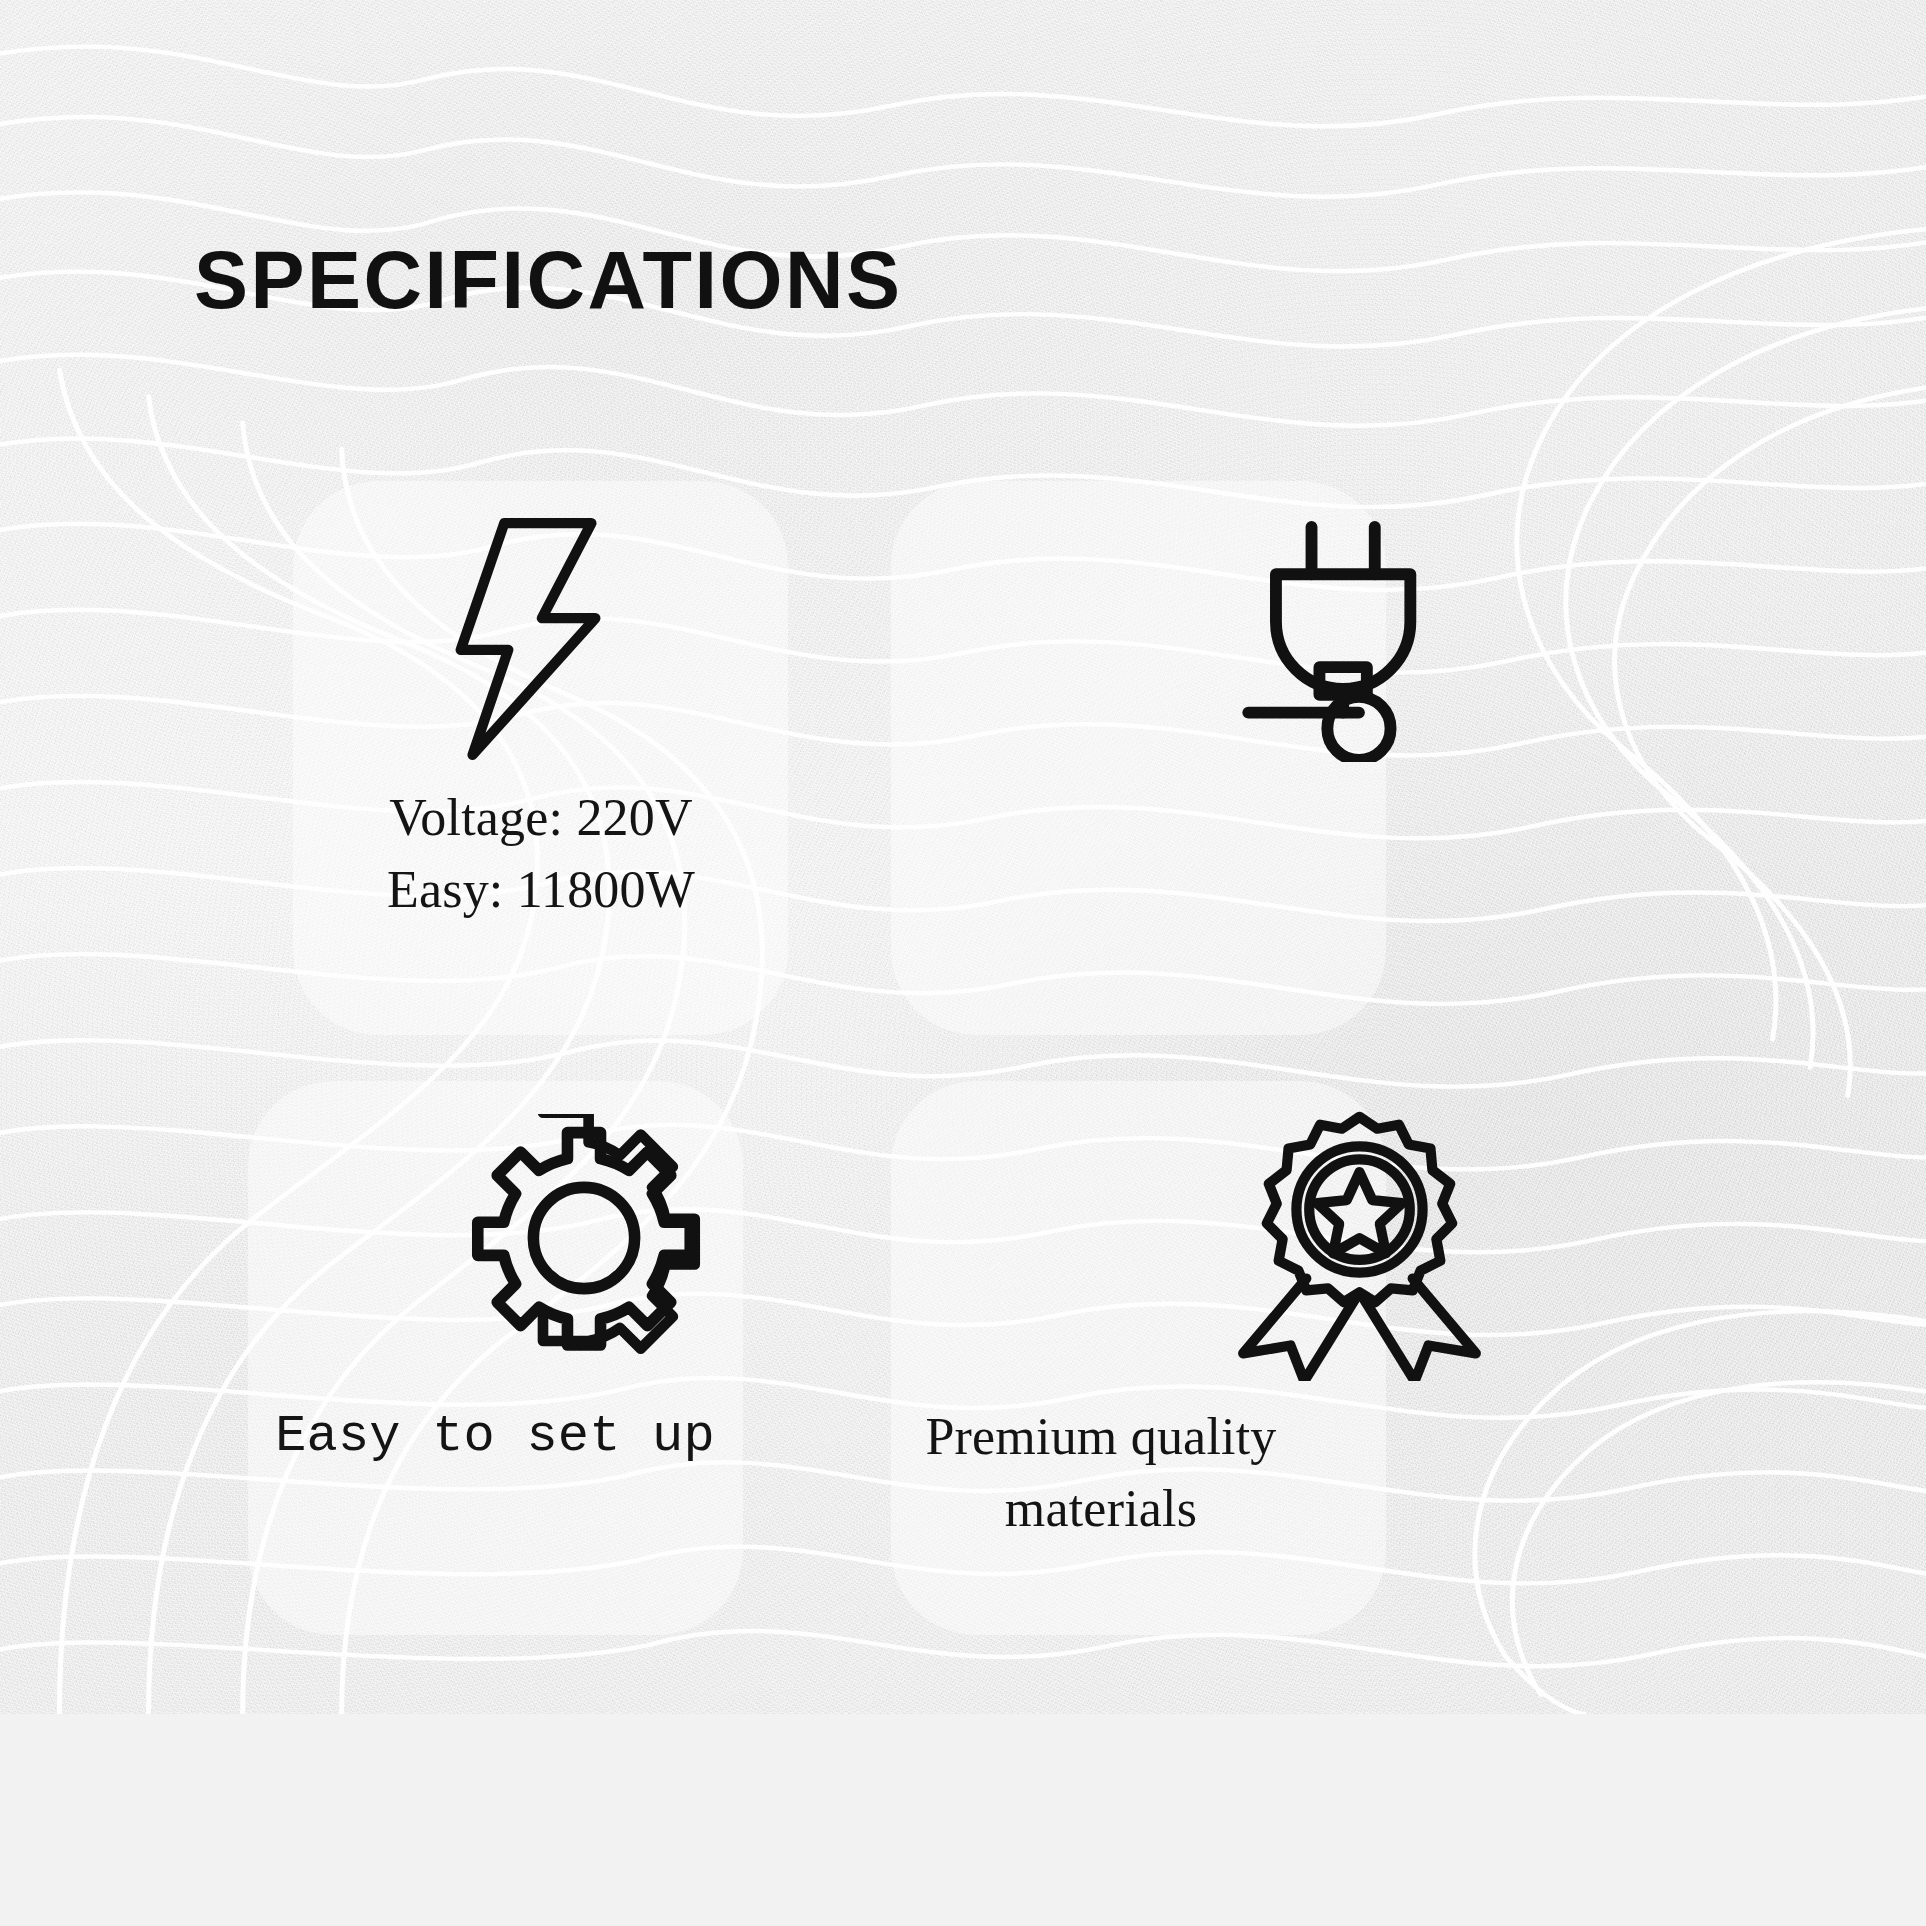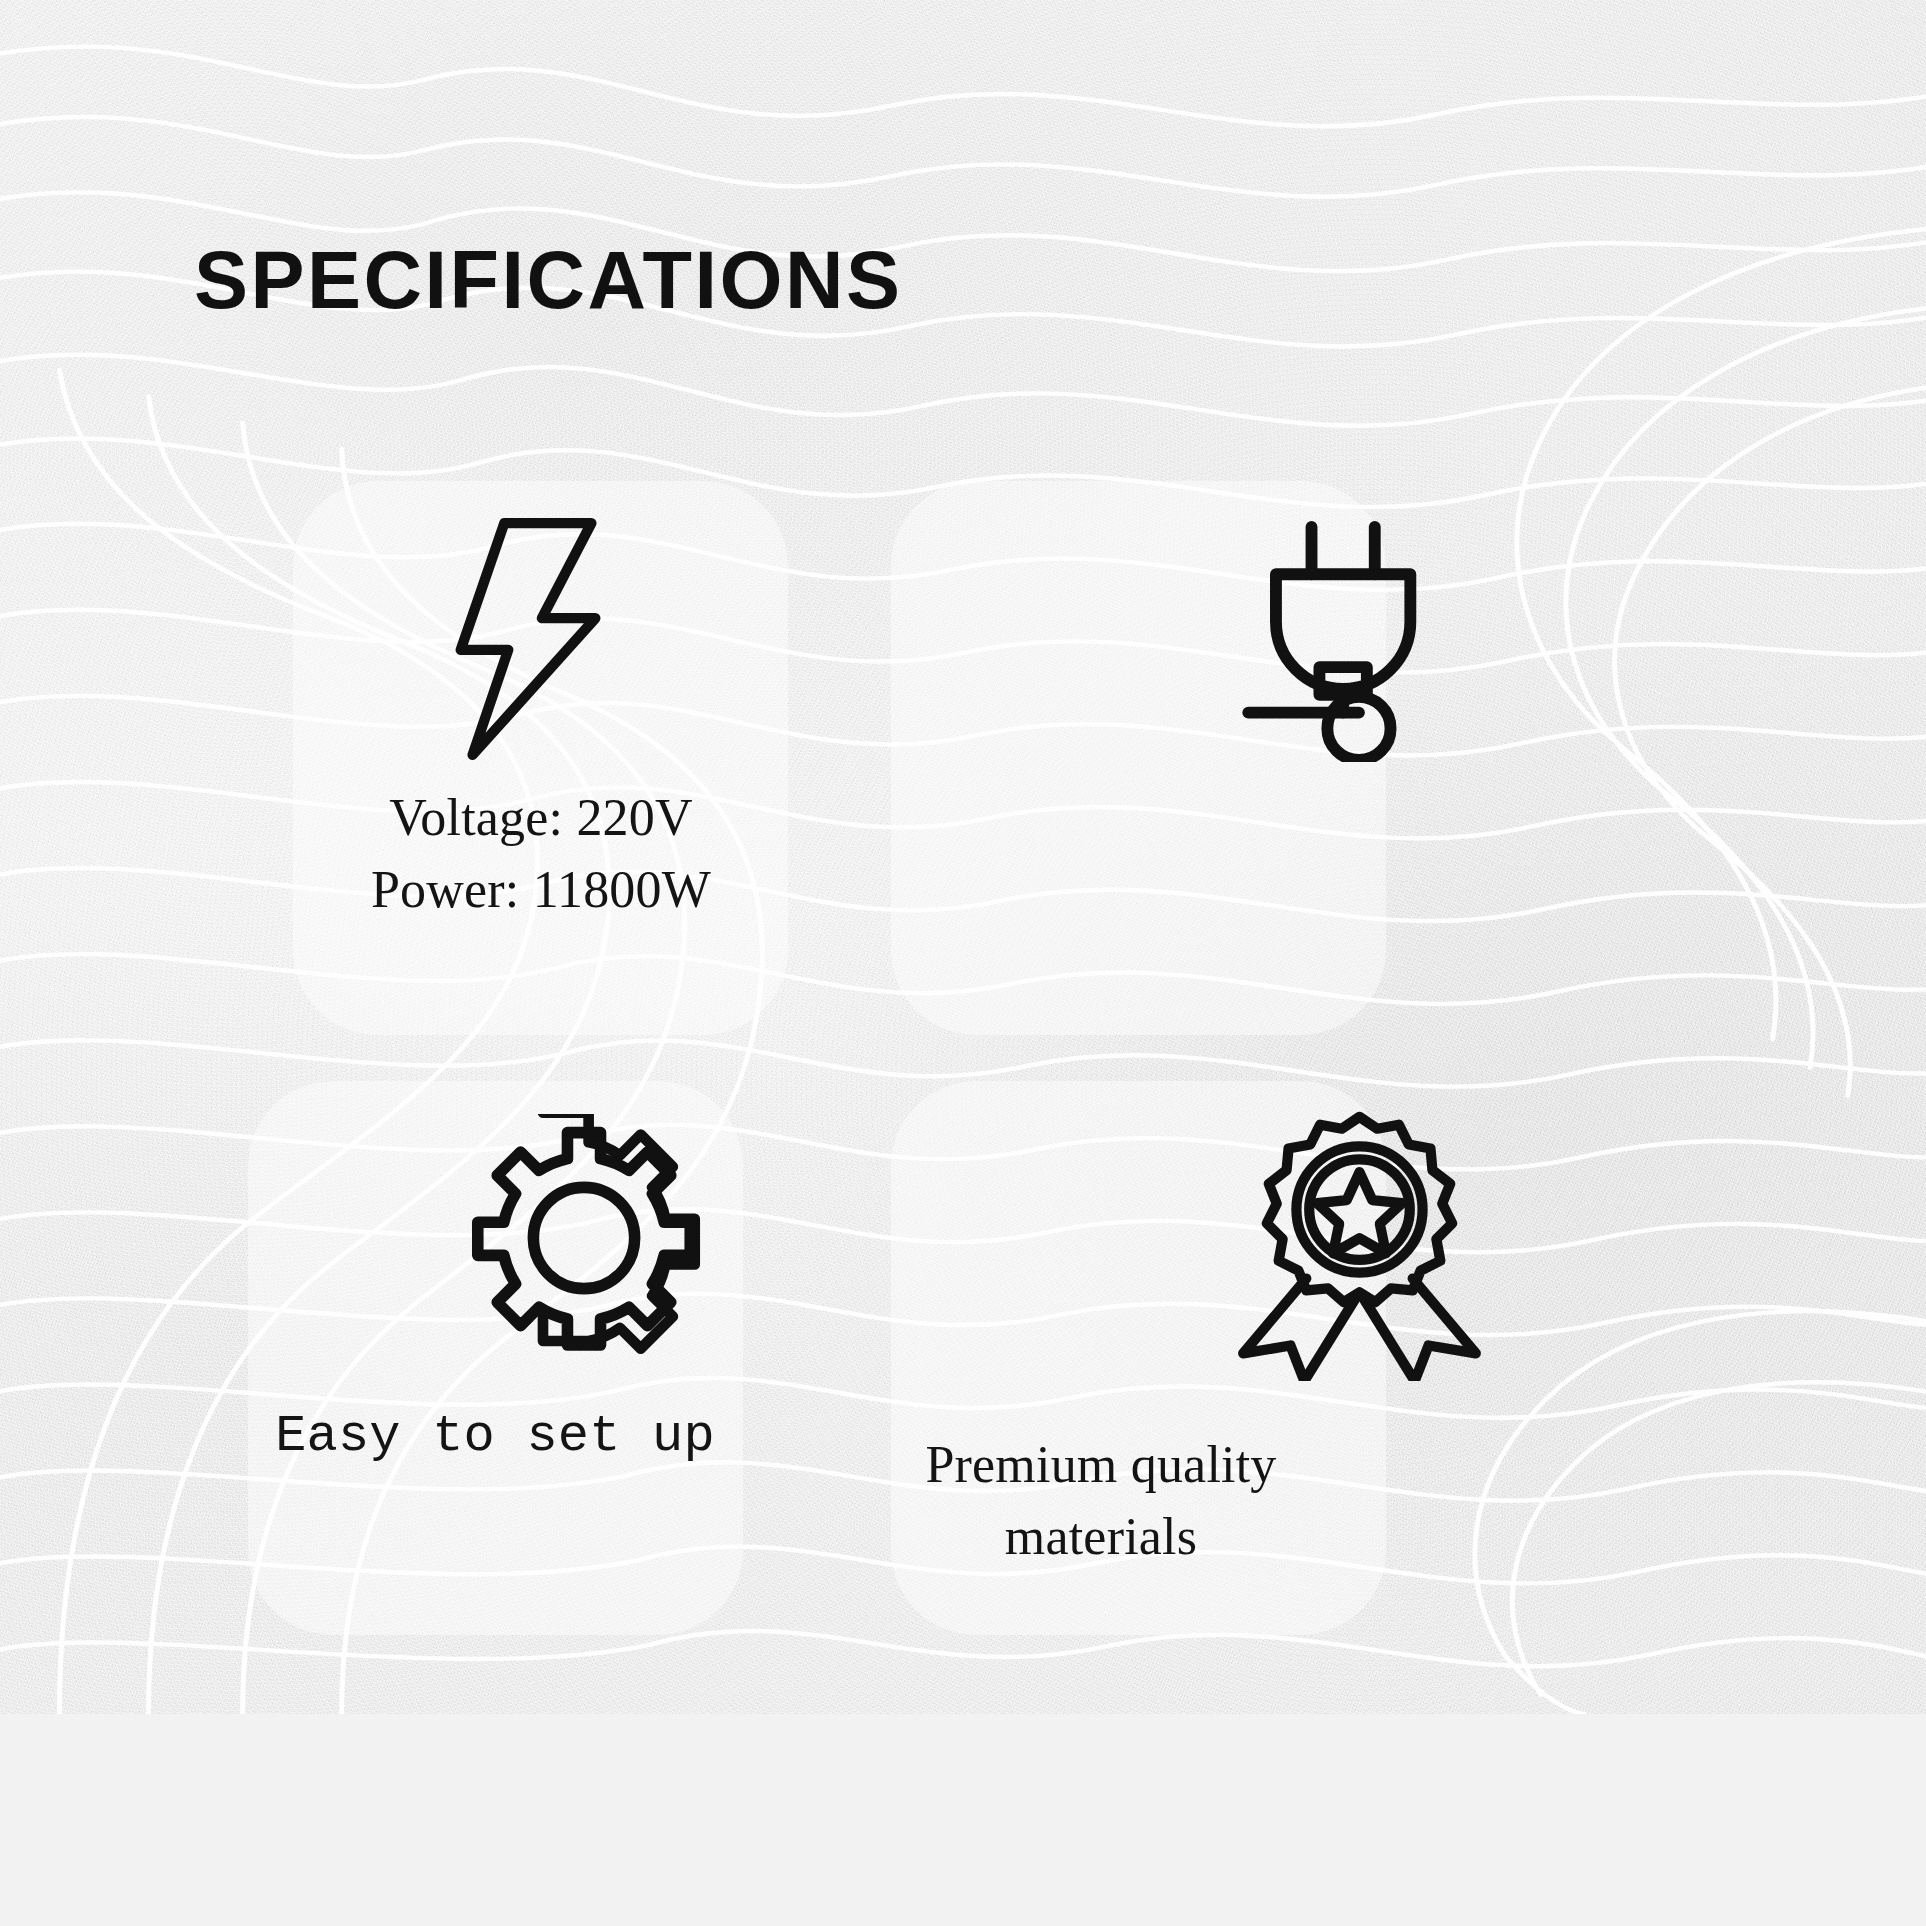--- a/index.html
+++ b/index.html
@@ -101,21 +101,21 @@
   
   #icon-bolt  {left:433px; top:515px; width:198px;height:248px;}
   #icon-plug  {left:1236px;top:513px; width:238px;height:249px;}
   #icon-gear  {left:460px; top:1114px;width:248px;height:248px;}
   #icon-award {left:1231px;top:1109px;width:257px;height:272px;}
 
   
   #text-1{left:234px; top:782px;}
   #text-2{left:822px; top:782px;}
   #text-3{left:188px; top:1401px;font-family:Liberation Mono, monospace;}
-  #text-4{left:794px; top:1401px;margin-top:28px;}
+  #text-4{left:794px; top:1401px;}
 
   
   .logo{
     position:absolute;
     right:131px;bottom:91px;
     display:flex;
     align-items:flex-end;
   }
   .logo-word{
     font-family:"Liberation Sans",sans-serif;
@@ -250,21 +250,21 @@
         <circle cx="65" cy="51" r="32"></circle>
         <circle cx="65" cy="51" r="25.5"></circle>
 
         <path d="M65 32 L71.5 46.2 L86.5 47.8 L75.3 58.2 L78.4 73.2 L65 65.6 L51.6 73.2 L54.7 58.2 L43.5 47.8 L58.5 46.2 Z"></path>
       </g>
     </svg>
   </div>
 
   <div class="card-text" id="text-1">
     <span class="l1">Voltage: 220V</span>
-    <span class="l2">Power: 11800W</span>
+    <span class="l2">Easy: 11800W</span>
   </div>
   <div class="card-text" id="text-3">
     <span class="l1">Easy to set up</span>
   </div>
   <div class="card-text" id="text-4">
     <span class="l1">Premium quality</span>
     <span class="l2">materials</span>
   </div>
 
 

